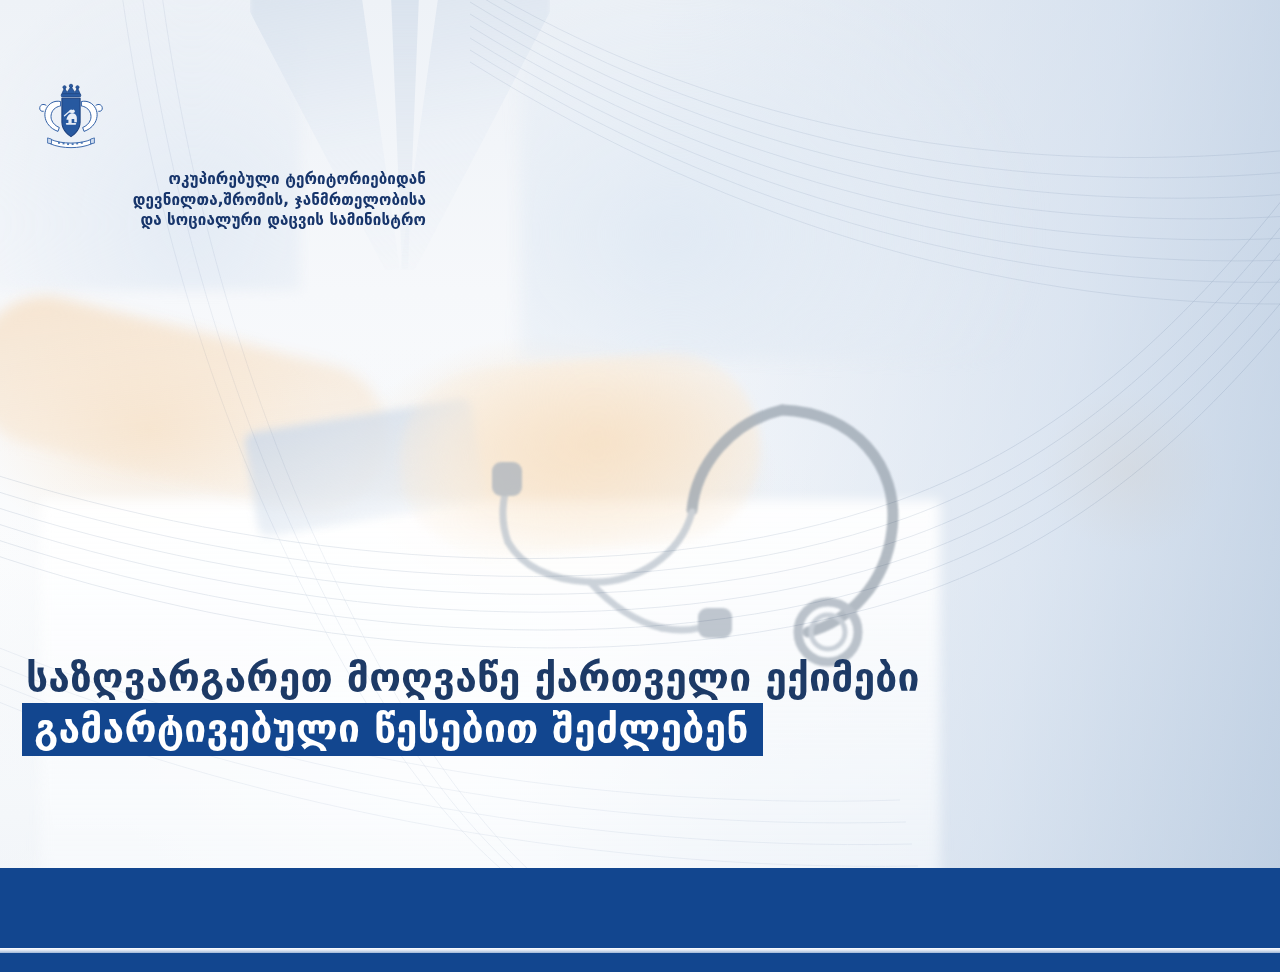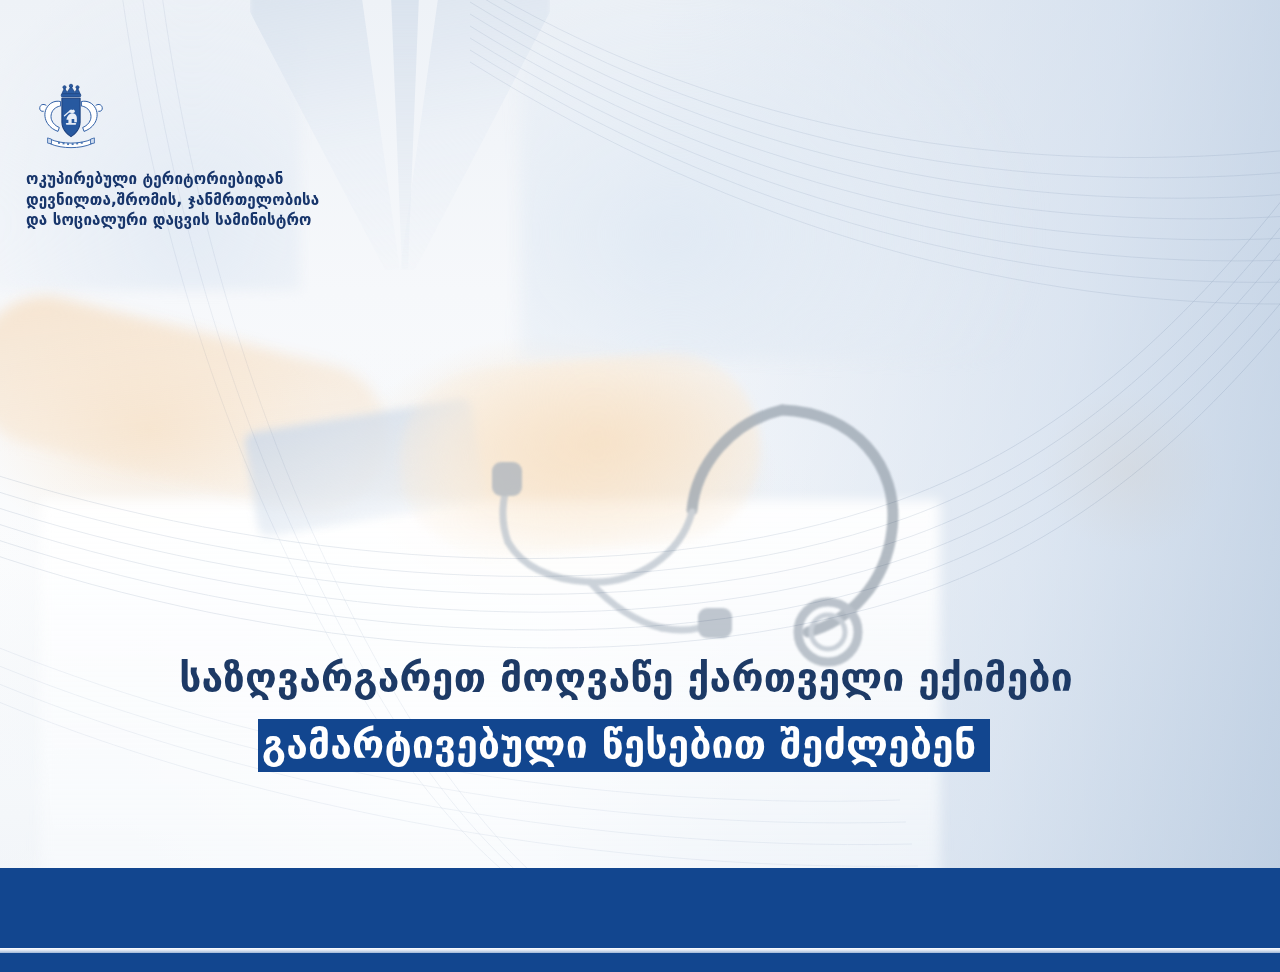--- a/index.html
+++ b/index.html
@@ -120,20 +120,21 @@
     opacity: 0.55;
     mix-blend-mode: multiply;
   }
 
   
   .logo-block {
     position: absolute;
     left: 26px;
     top: 82px;
     width: 400px;
+    text-align: right;
   }
   .emblem {
     width: 78px;
     height: 78px;
     display: block;
     margin-left: 6px;
   }
   .ministry-name {
     margin-top: 9px;
     color: #17356b;
@@ -143,37 +144,36 @@
     letter-spacing: 0.1px;
     white-space: pre-line;
   }
 
   
   .headline {
     position: absolute;
     left: 26px;
     top: 655px;
     width: 1200px;
-    text-align: center;
   }
   .hl-line {
     color: #1d3a66;
     font-size: 39px;
     font-weight: 700;
     line-height: 46px;
     letter-spacing: 0.2px;
     white-space: nowrap;
   }
   .hl-line.highlight {
     display: inline-block;
     background: #12468f;
     color: #ffffff;
-    padding: 4px 14px 5px 4px;
+    padding: 4px 14px 5px 12px;
     margin-left: -4px;
-    margin-top: 18px;
+    margin-top: 2px;
     line-height: 44px;
   }
 
   
   .footer-bar {
     position: absolute;
     left: 0;
     top: 868px;
     width: 1280px;
     height: 80px;

